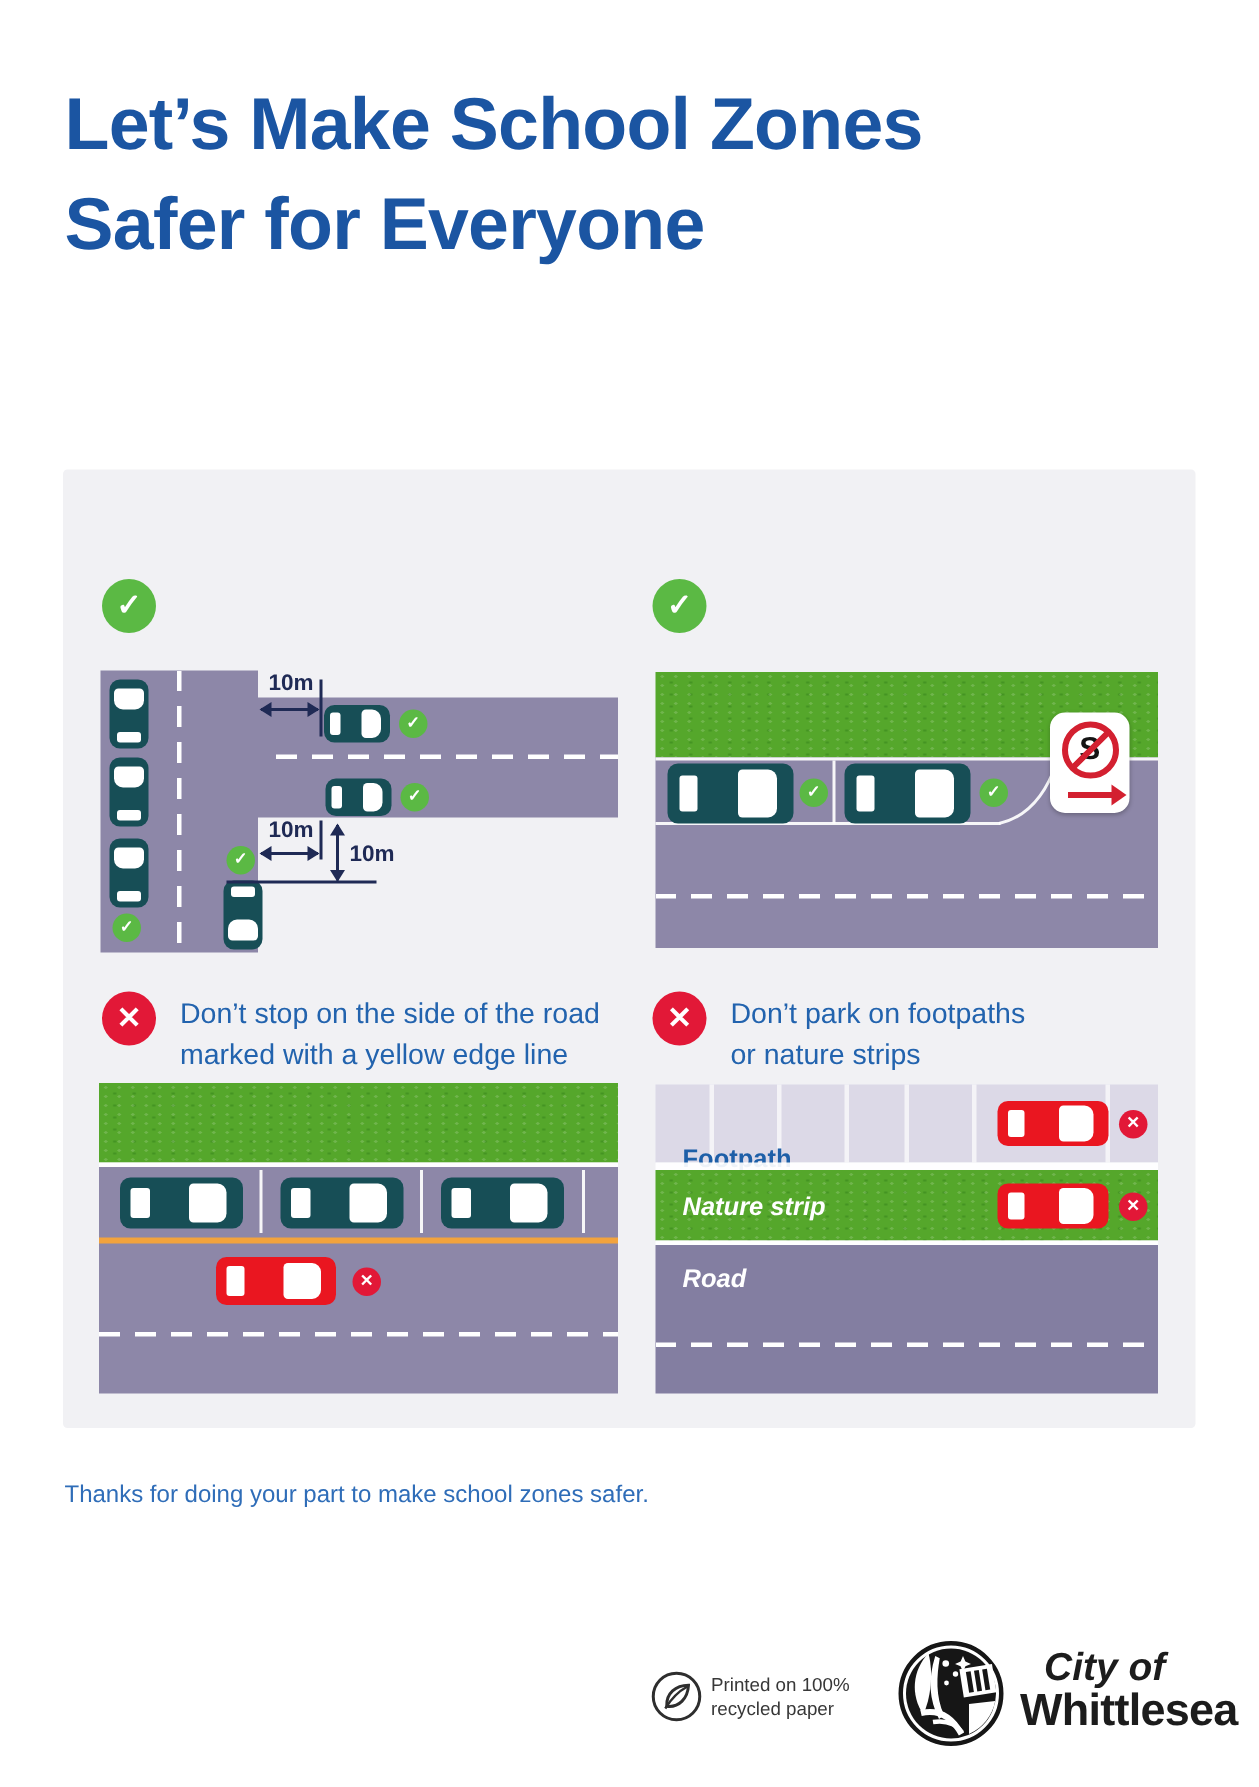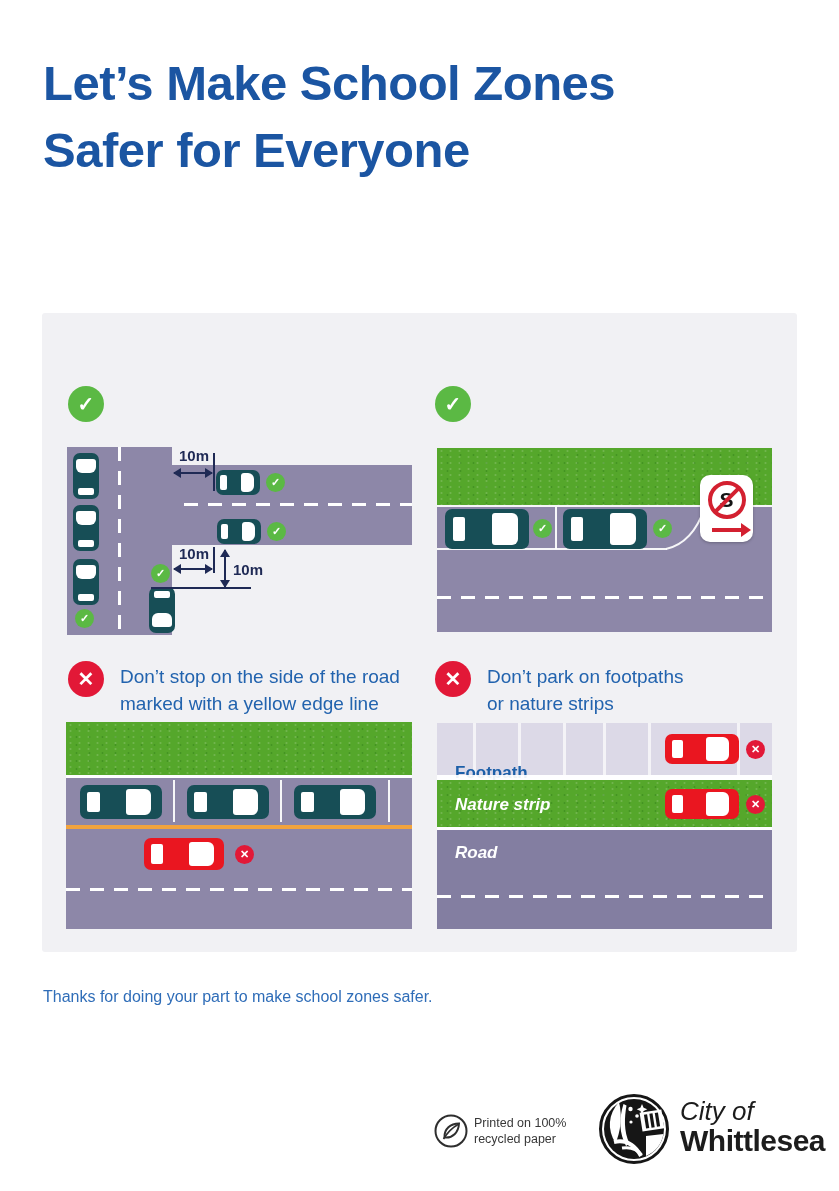--- a/index.html
+++ b/index.html
@@ -103,21 +103,21 @@
   .sign-arrow { position:relative; margin-top:9px; width:30px; height:4px; background:#d32030; }
   .sign-arrow:after { content:""; position:absolute; right:-9px; top:-5px;
     border-left:10px solid #d32030; border-top:7px solid transparent; border-bottom:7px solid transparent; }
 
   .zone-label-blue  { font-size:17px; font-weight:800; color:#1d5fa8; }
   .zone-label-white { font-size:17px; font-weight:800; color:#ffffff;font-style:italic; }
 
   .pavline { width:3px; background:rgba(255,255,255,.68); }
 
   .recycled-note { font-size:12.5px; line-height:16px; color:#383838; }
-  .logo-text1 { font-size:26px; font-weight:400; font-style:italic; color:#1c1c1c; line-height:28px; }
+  .logo-text1 { font-size:26px; font-weight:700; font-style:italic; color:#1c1c1c; line-height:28px;margin-left:16px; }
   .logo-text2 { font-size:30px; font-weight:800; color:#1c1c1c; line-height:32px; letter-spacing:-0.5px; }
 </style>
 </head>
 <body>
 
 <div class="page">
 
   <h1 class="abs main-title preline">Let’s Make School Zones
 Safer for Everyone</h1>
 

